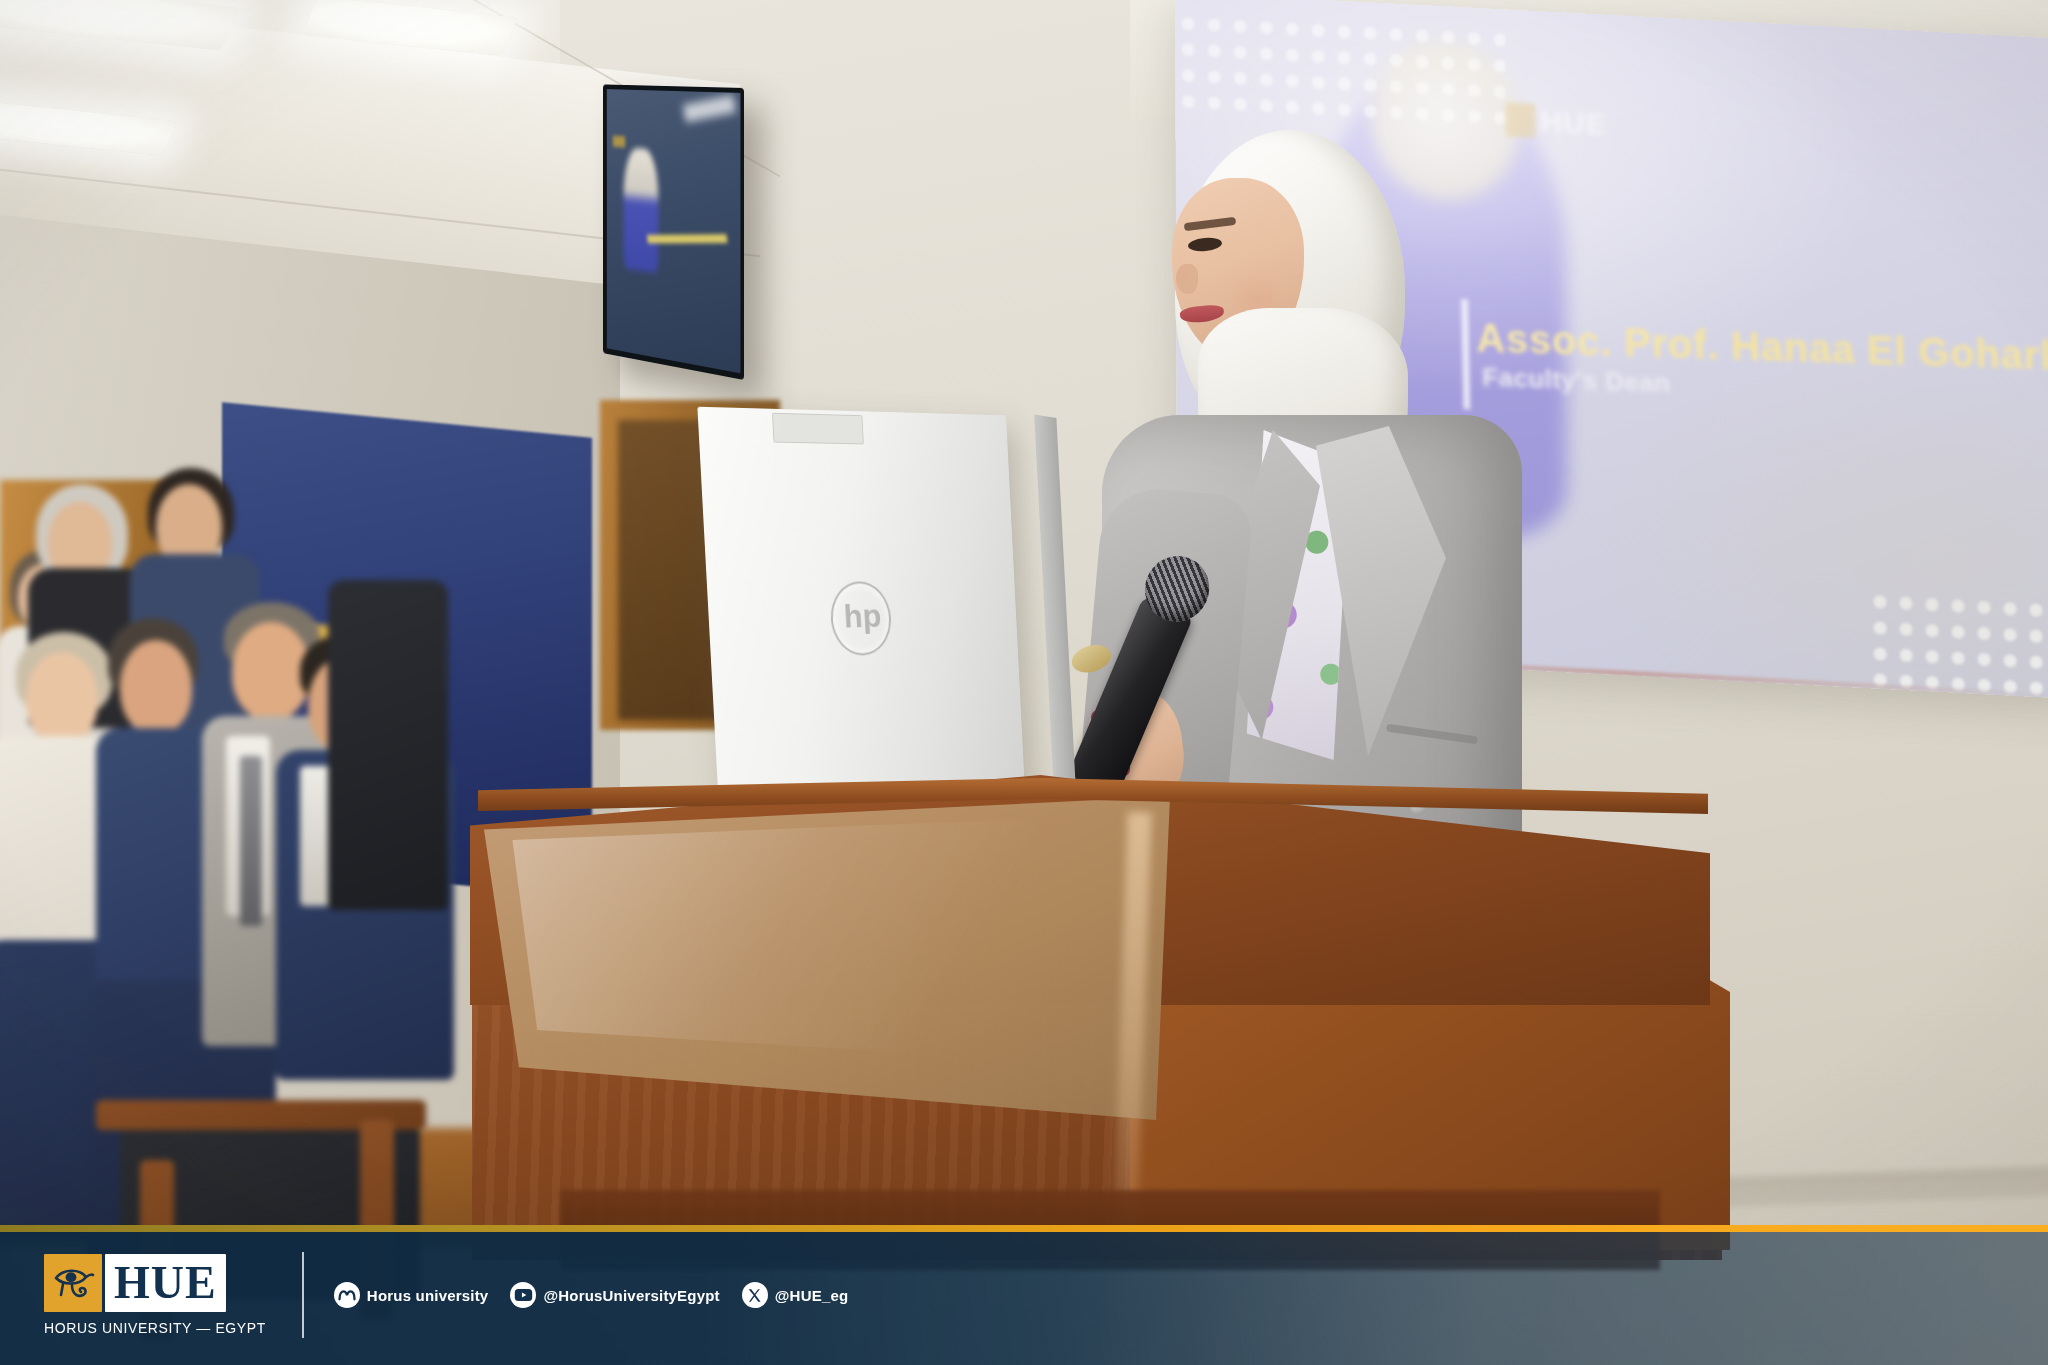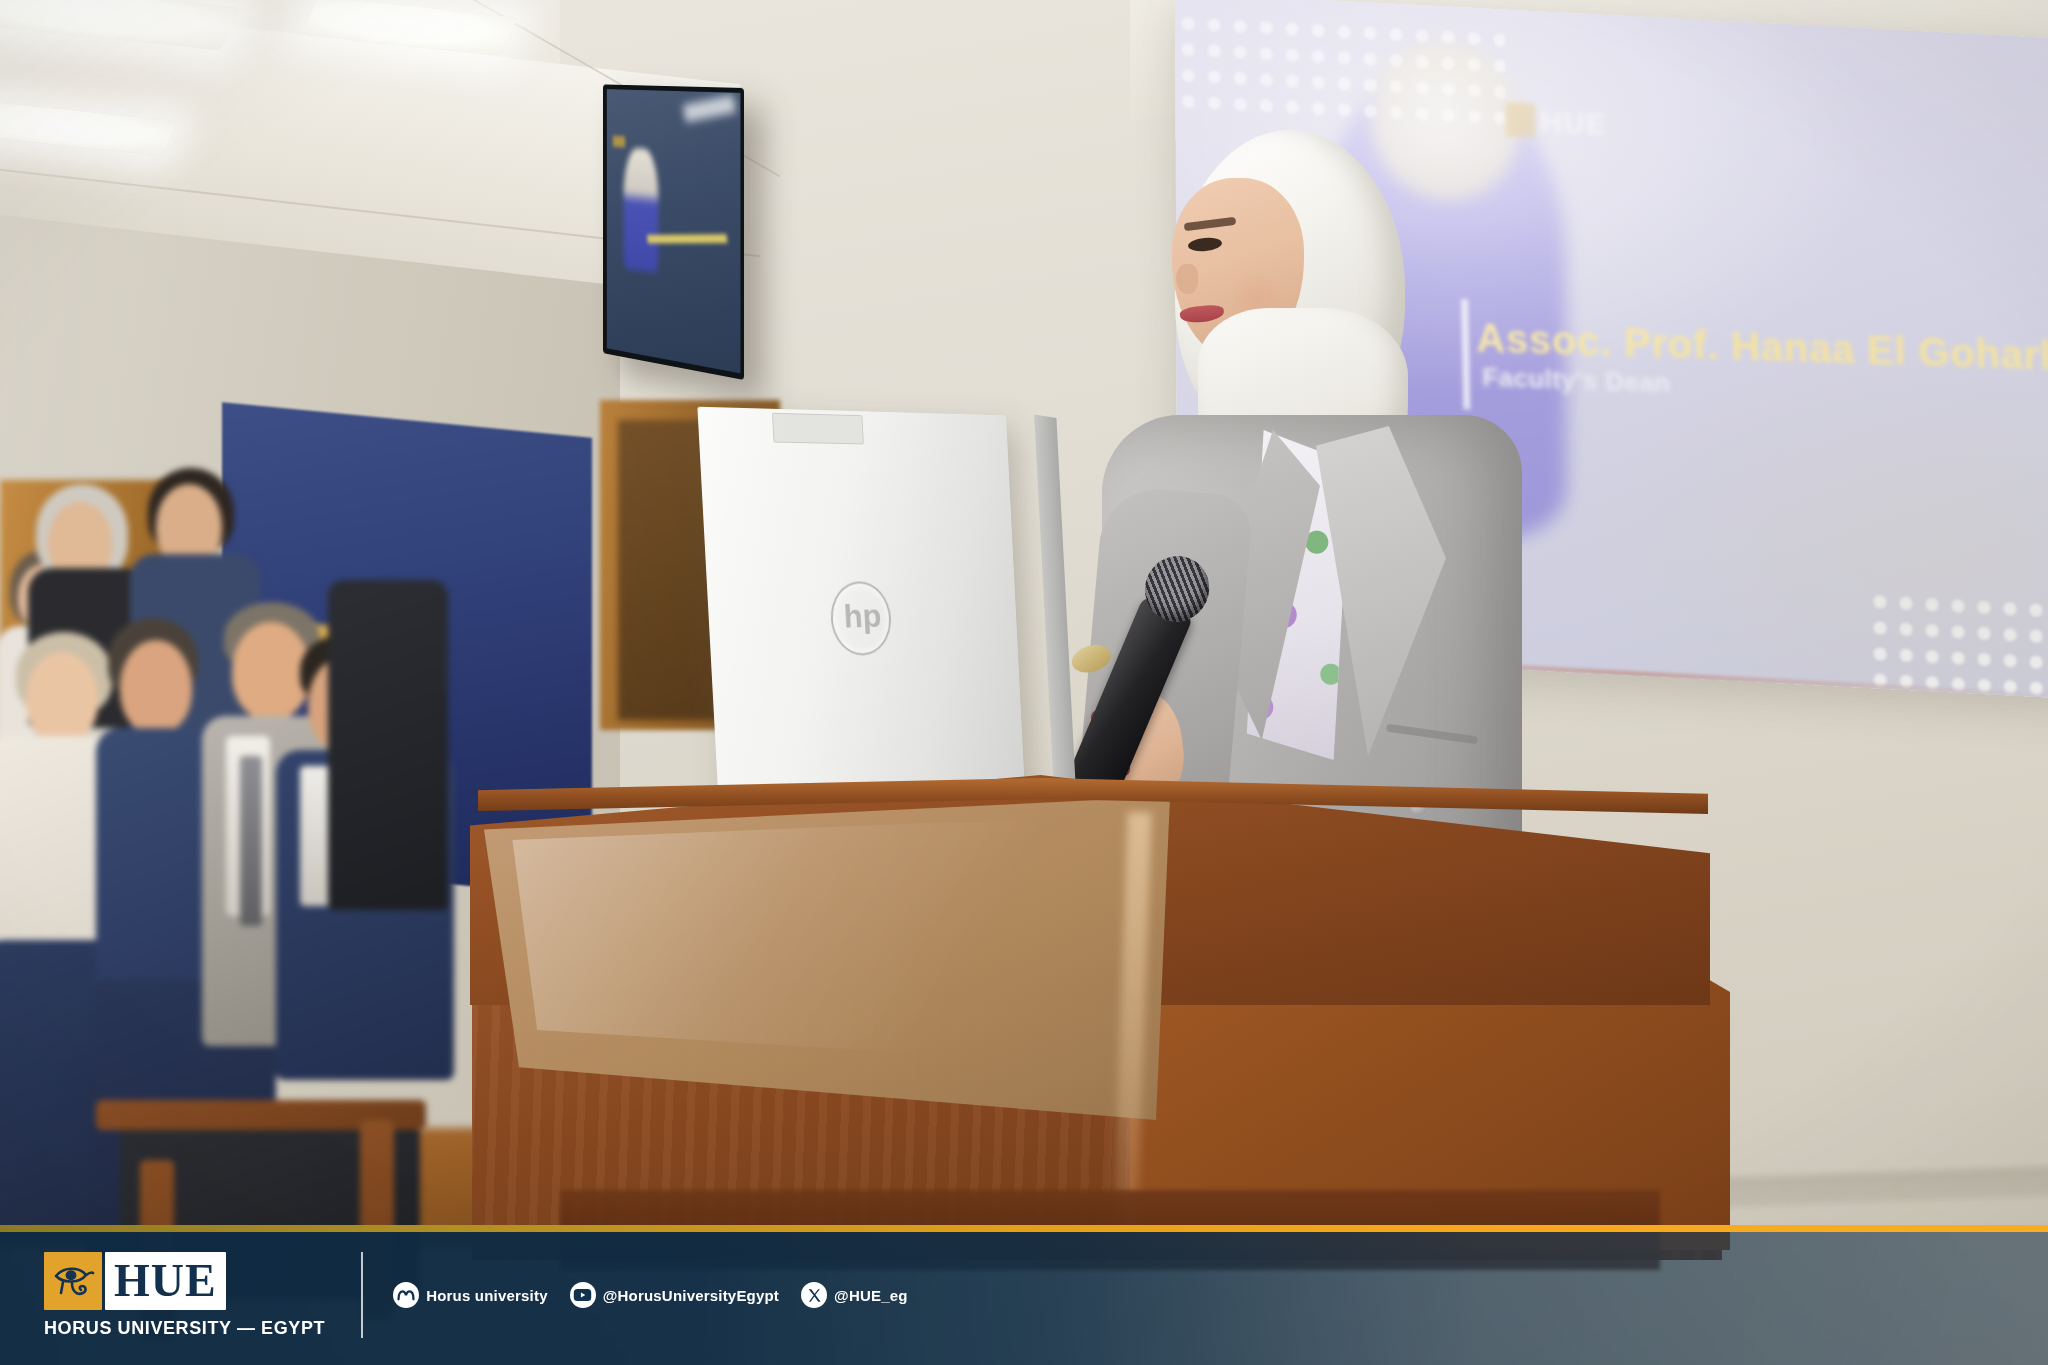--- a/index.html
+++ b/index.html
@@ -682,22 +682,22 @@
     font-family: "Liberation Serif", serif;
     font-weight: 700;
     font-size: 46px;
     line-height: 1;
     color: #12314f;
     letter-spacing: 1px;
   }
   .logo-sub {
     margin-top: 8px;
     font-family: "Liberation Sans", sans-serif;
-    font-size: 18px;
-    font-weight: 700;
+    font-size: 14px;
+    font-weight: 400;
     letter-spacing: .6px;
     color: #ffffff;
     white-space: nowrap;
   }
 
   .divider {
     width: 2px; height: 86px;
     background: rgba(255,255,255,.75);
     margin: 0 30px 0 36px;
   }

